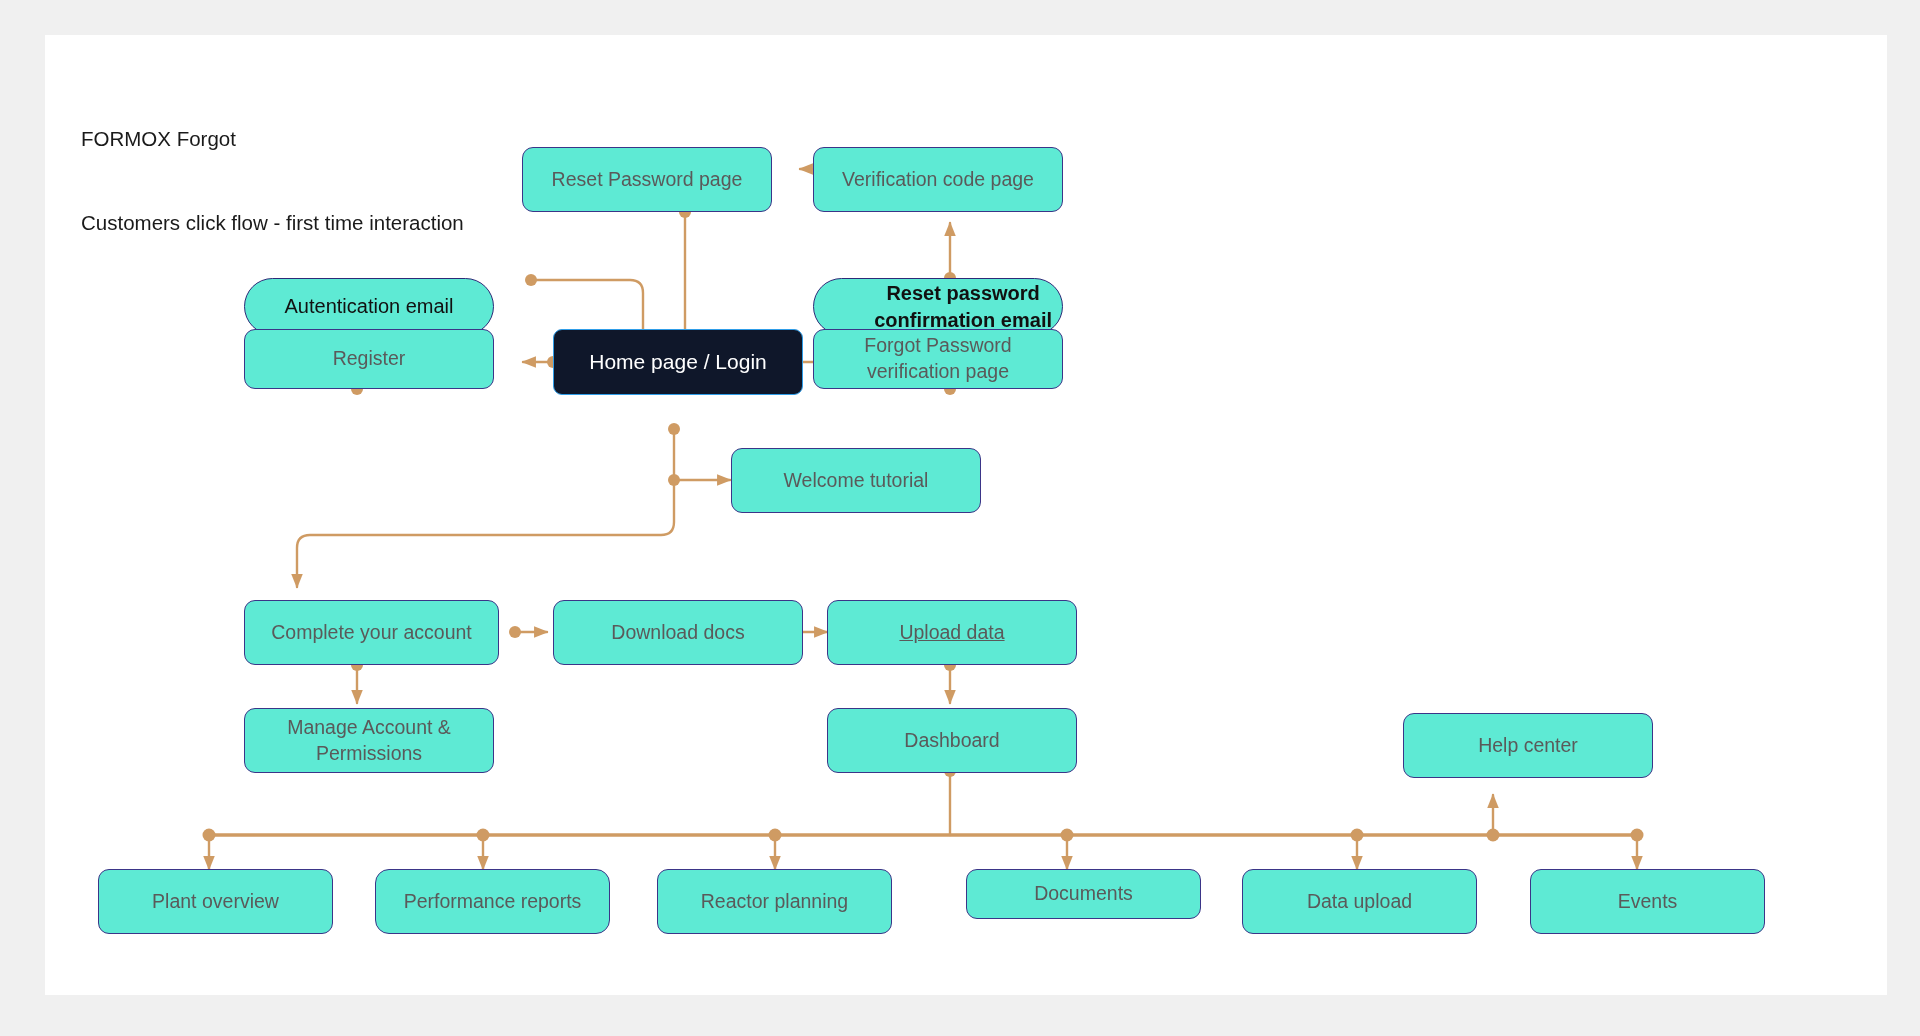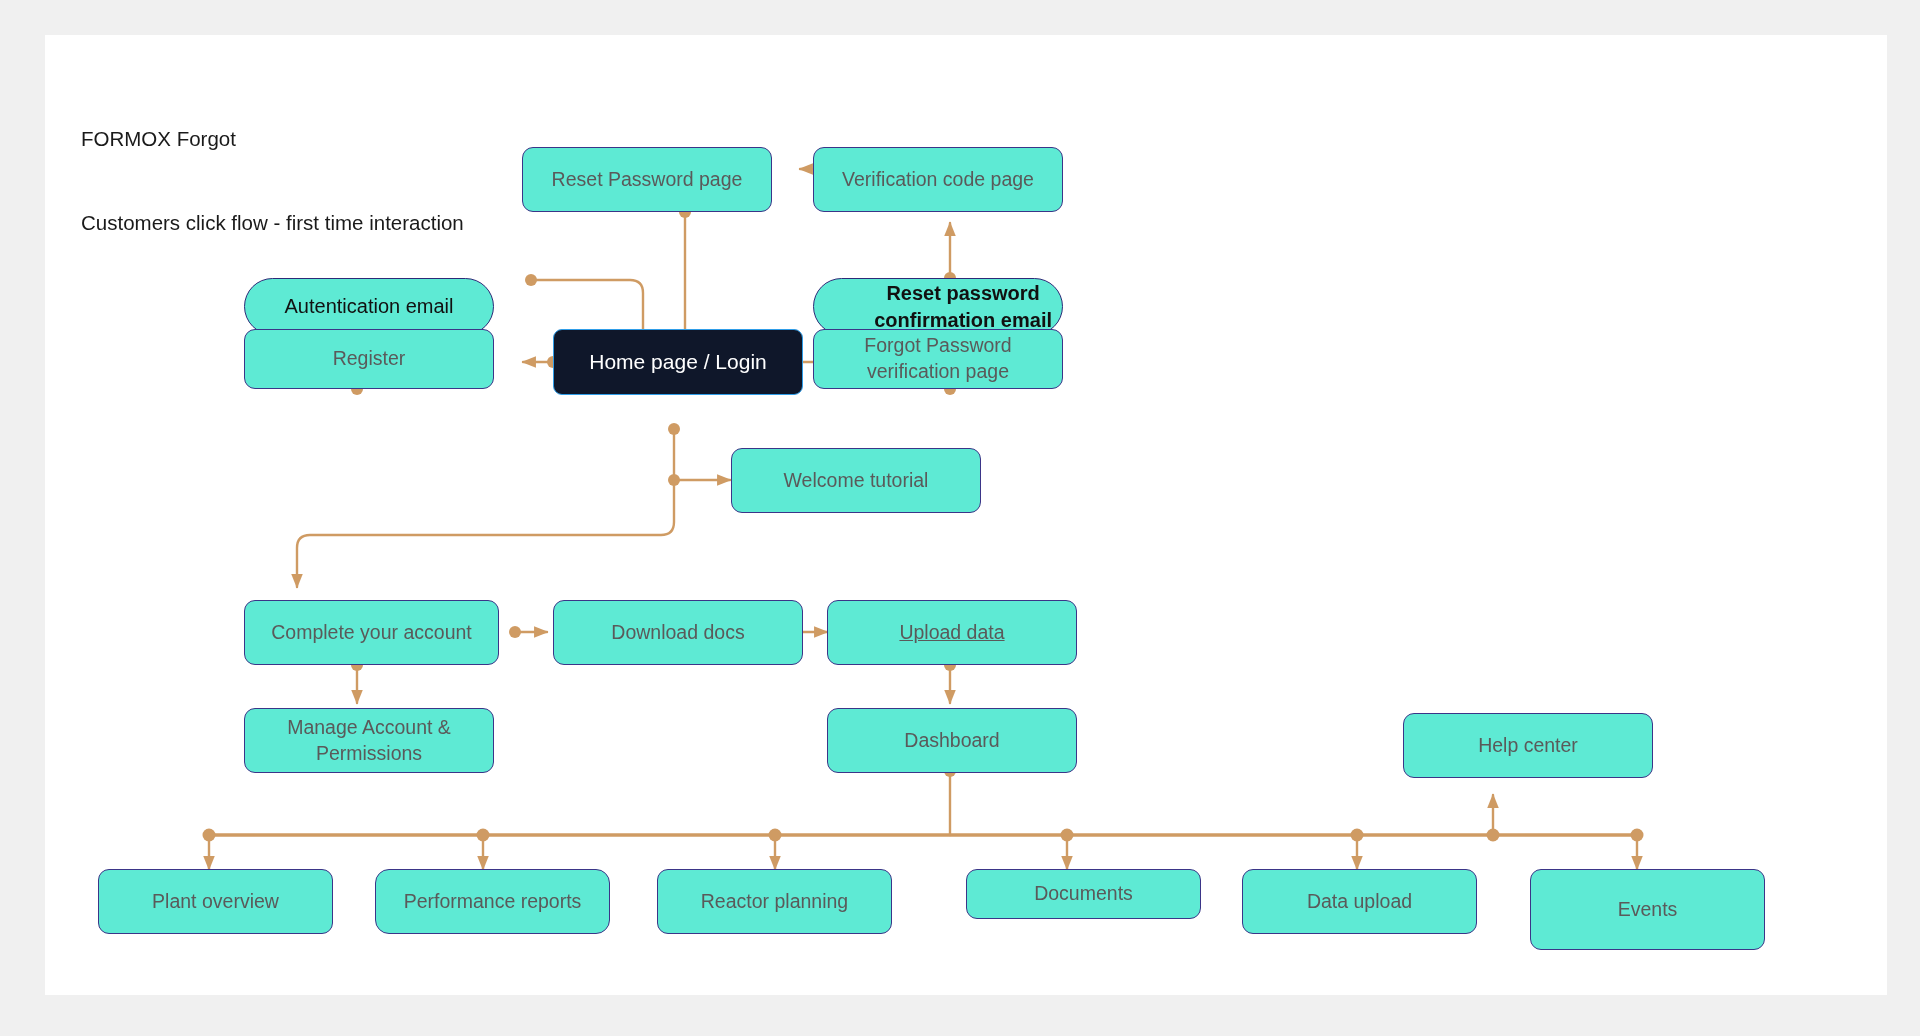--- a/index.html
+++ b/index.html
@@ -225,17 +225,17 @@
   </div>
 
   <div class="node" style="left:905px; top:834px; width:235px; height:50px;margin-left:16px;">
     <span class="node-label">Documents</span>
   </div>
 
   <div class="node" style="left:1197px; top:834px; width:235px; height:65px;">
     <span class="node-label">Data upload</span>
   </div>
 
-  <div class="node" style="left:1485px; top:834px; width:235px; height:81px;">
+  <div class="node" style="left:1485px; top:834px; width:235px; height:65px;">
     <span class="node-label">Events</span>
   </div>
 
 </div>
 
 </body></html>

